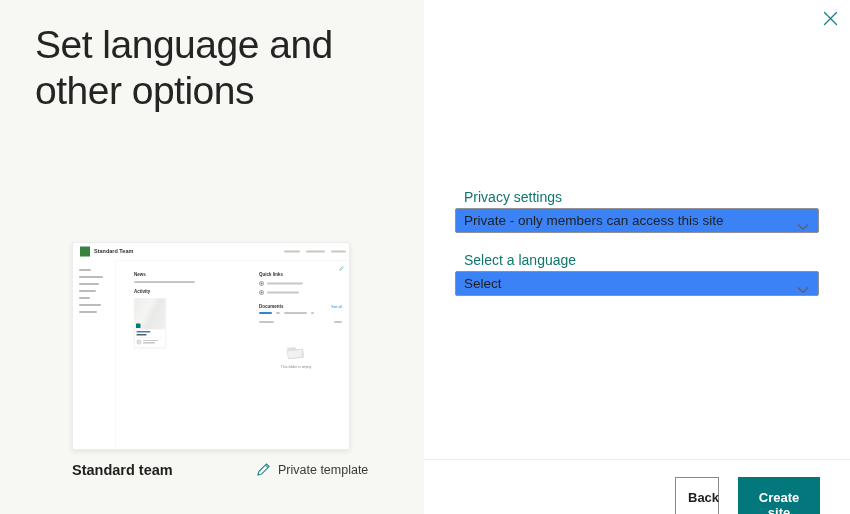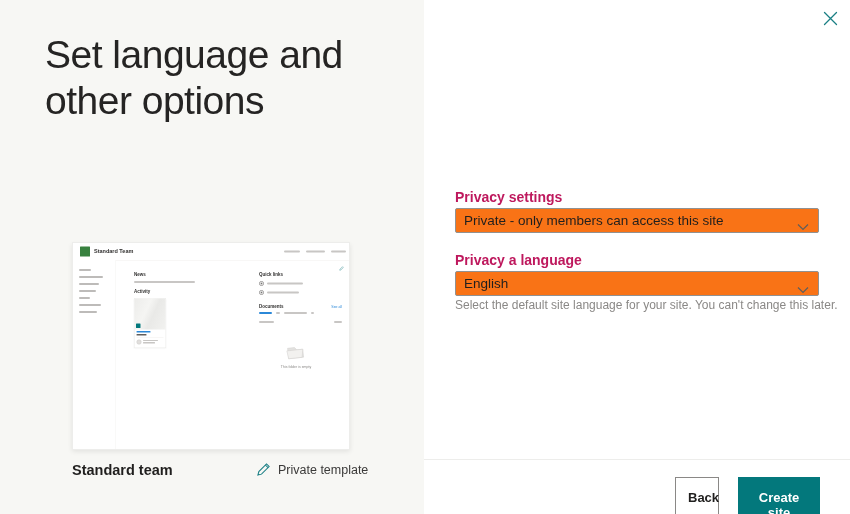--- a/index.html
+++ b/index.html
@@ -7,21 +7,21 @@
     width:850px;height:514px;overflow:hidden;position:relative;
     font-family:"Liberation Sans","DejaVu Sans",sans-serif;
     background:#ffffff;color:#201f1e;
     -webkit-font-smoothing:antialiased;
   }
   #app{position:absolute;inset:0;}
 
   
   .left-panel{position:absolute;left:0;top:0;width:424px;height:514px;background:#f7f7f4;}
   .page-title{
-    position:absolute;left:35px;top:22px;width:372px;margin:10px;
+    position:absolute;left:35px;top:22px;width:372px;margin:0;
     font-size:39px;line-height:46px;font-weight:300;color:#252423;letter-spacing:-0.5px;
   }
   .page-description{
     position:absolute;left:35px;top:130px;width:356px;
     font-size:14px;line-height:21px;color:#3b3a39;
   }
   .preview-card{
     position:absolute;left:72px;top:242px;width:278px;height:208px;
     background:#fff;border:1px solid #ededeb;box-sizing:border-box;
     box-shadow:0 1.6px 5px rgba(0,0,0,.09);overflow:hidden;
@@ -76,24 +76,24 @@
     font-family:inherit;
   }
 
   
   .right-panel{position:absolute;left:424px;top:0;width:426px;height:514px;background:#fff;}
   .close-button{
     position:absolute;top:4px;right:6px;width:28px;height:28px;border:none;background:none;
     display:flex;align-items:center;justify-content:center;cursor:pointer;padding:0;
   }
 
-  .field-label{position:absolute;left:31px;font-size:14px;font-weight:700;color:#be185d;}
+  .field-label{position:absolute;left:40px;font-size:14px;font-weight:400;color:#0f766e;}
   .select-box{
     position:absolute;left:31px;width:364px;height:25px;box-sizing:border-box;
-    border:1px solid #919191;border-radius:2px;background:#f97316;cursor:pointer;
+    border:1px solid #919191;border-radius:2px;background:#3b82f6;cursor:pointer;
     display:flex;align-items:center;padding:0 28px 0 8px;
   }
   .select-value{font-size:13.5px;color:#201f1e;white-space:nowrap;overflow:hidden;}
   .select-chevron{position:absolute;right:9px;top:8px;}
   .field-help{position:absolute;left:31px;top:298px;font-size:12px;color:#8a8886;}
 
   .footer-divider{position:absolute;left:0;right:0;top:459px;height:1px;background:#ededeb;}
   .btn{
     position:absolute;top:477px;height:41px;box-sizing:border-box;border-radius:0;
     font-family:inherit;font-size:13px;font-weight:600;cursor:pointer;padding:12px;
@@ -231,29 +231,28 @@
     <div class="field-label" style="top:189px">Privacy settings</div>
     <div class="select-box" style="top:208px" role="combobox">
       <span class="select-value">Private - only members can access this site</span>
       <span class="select-chevron">
         <svg width="12" height="8" viewBox="0 0 12 8">
             <path d="M1 1.5l5 5 5-5" fill="none" stroke="#605e5c" stroke-width="1.2"></path>
           </svg>
       </span>
     </div>
 
-    <div class="field-label" style="top:252px">Privacy a language</div>
+    <div class="field-label" style="top:252px">Select a language</div>
     <div class="select-box" style="top:271px" role="combobox">
-      <span class="select-value">English</span>
+      <span class="select-value">Select</span>
       <span class="select-chevron">
         <svg width="12" height="8" viewBox="0 0 12 8">
             <path d="M1 1.5l5 5 5-5" fill="none" stroke="#605e5c" stroke-width="1.2"></path>
           </svg>
       </span>
     </div>
-    <div class="field-help">Select the default site language for your site. You can't change this later.</div>
 
     <div class="footer-divider"></div>
     <button class="btn btn-back">Back</button>
     <button class="btn btn-create">Create site</button>
   </div>
 
 </div>
 
 </body></html>

